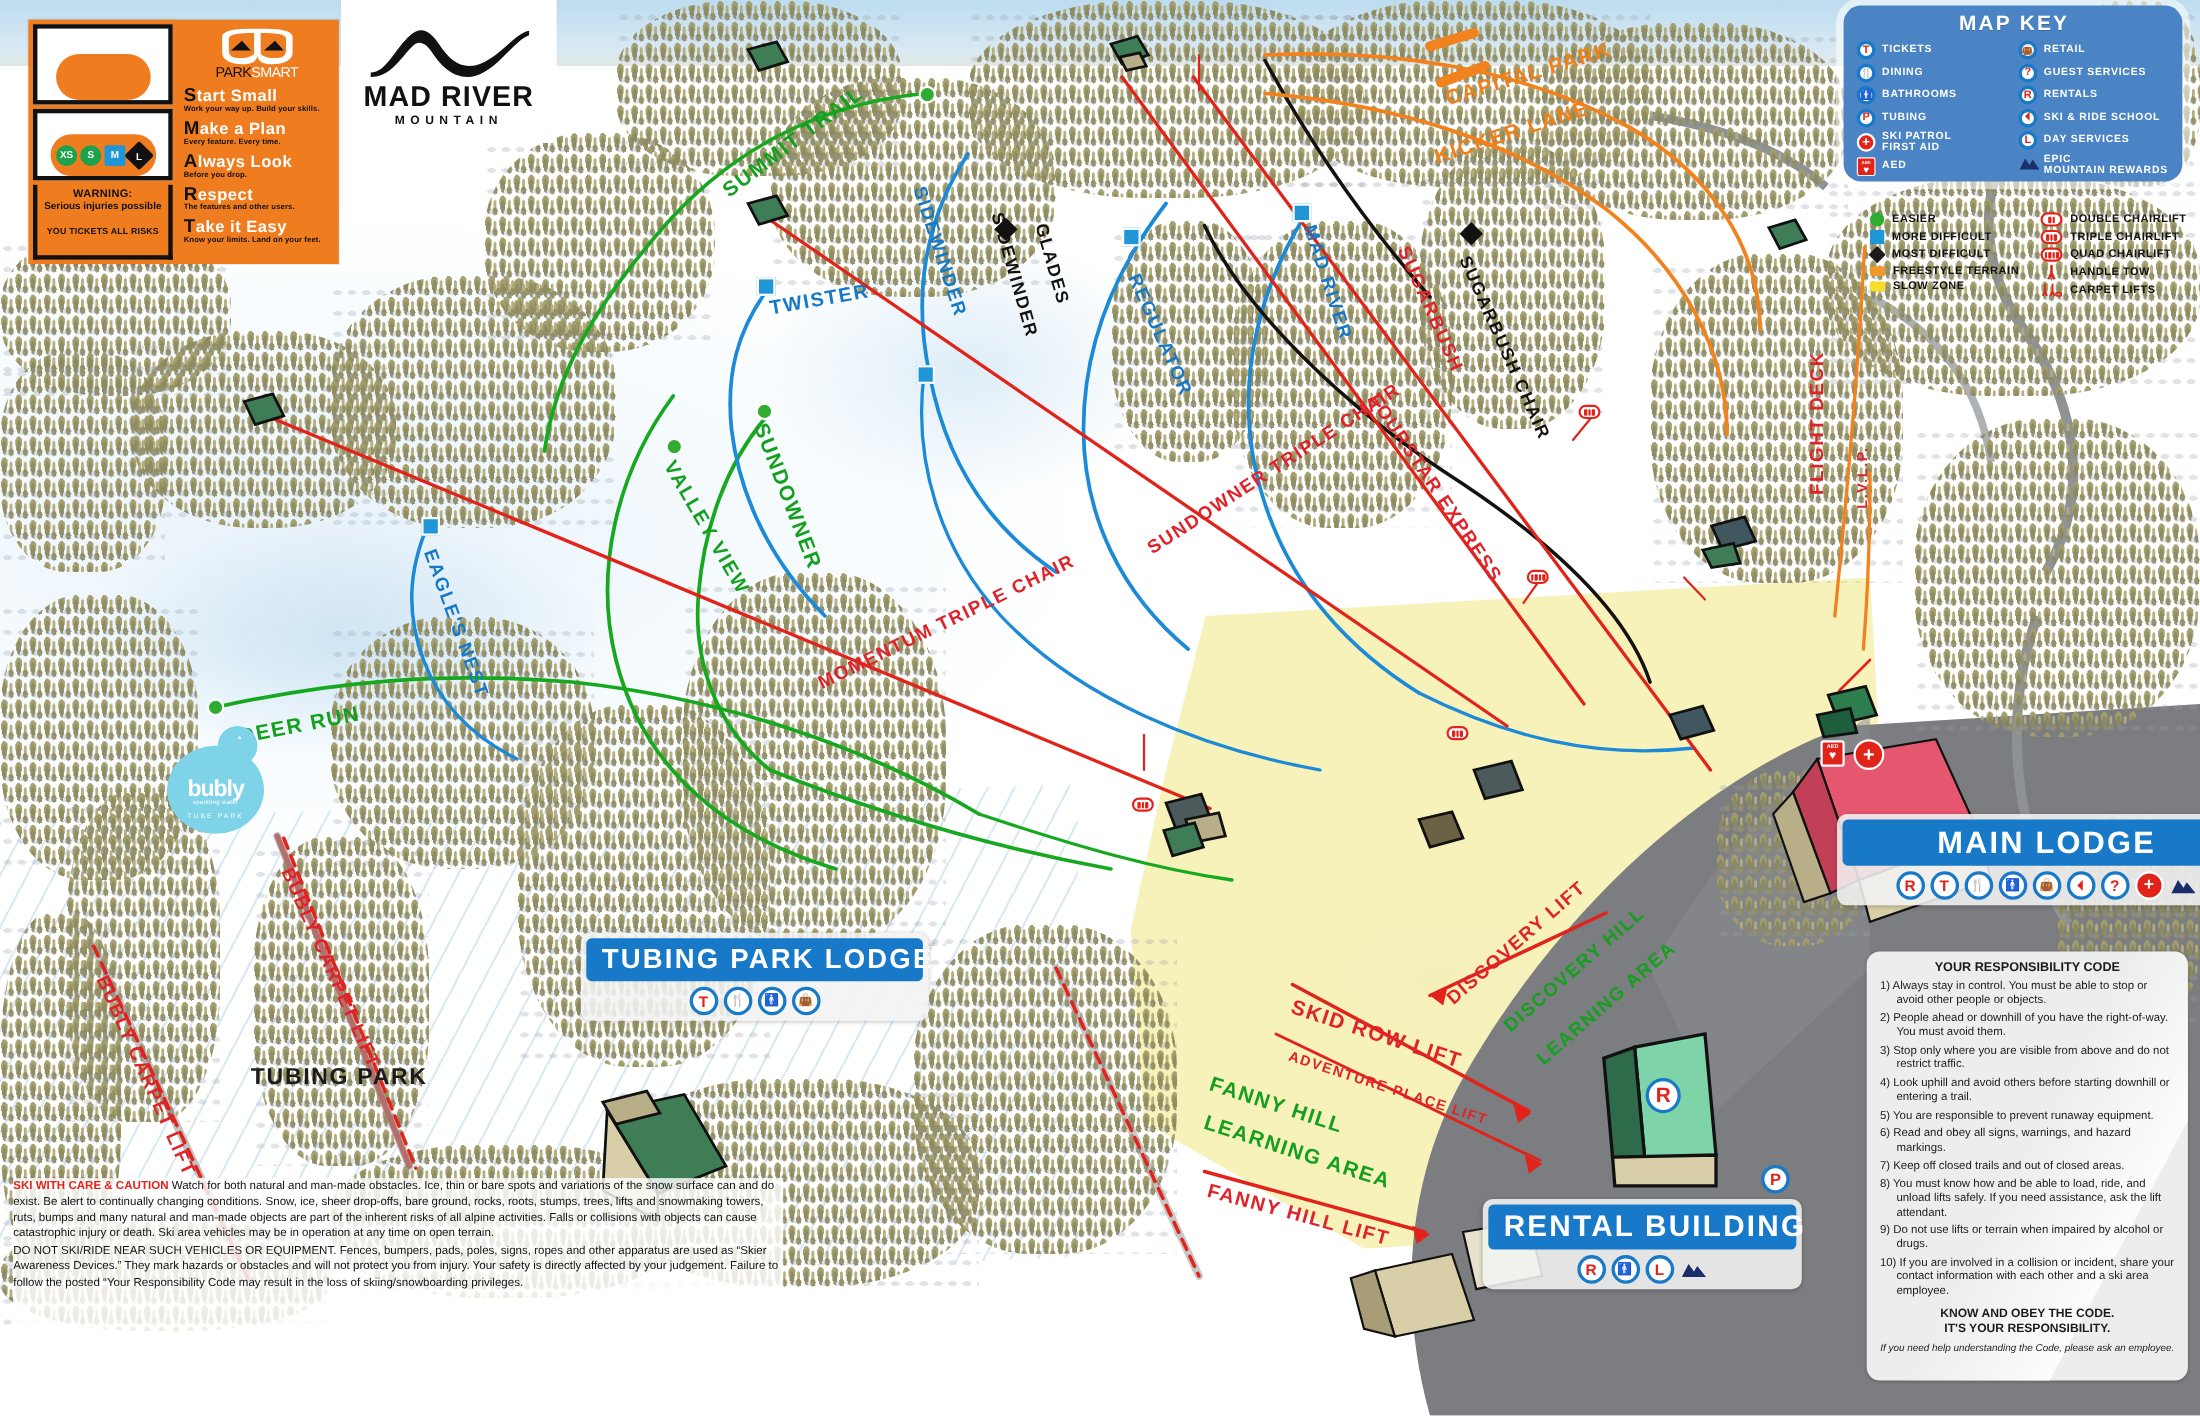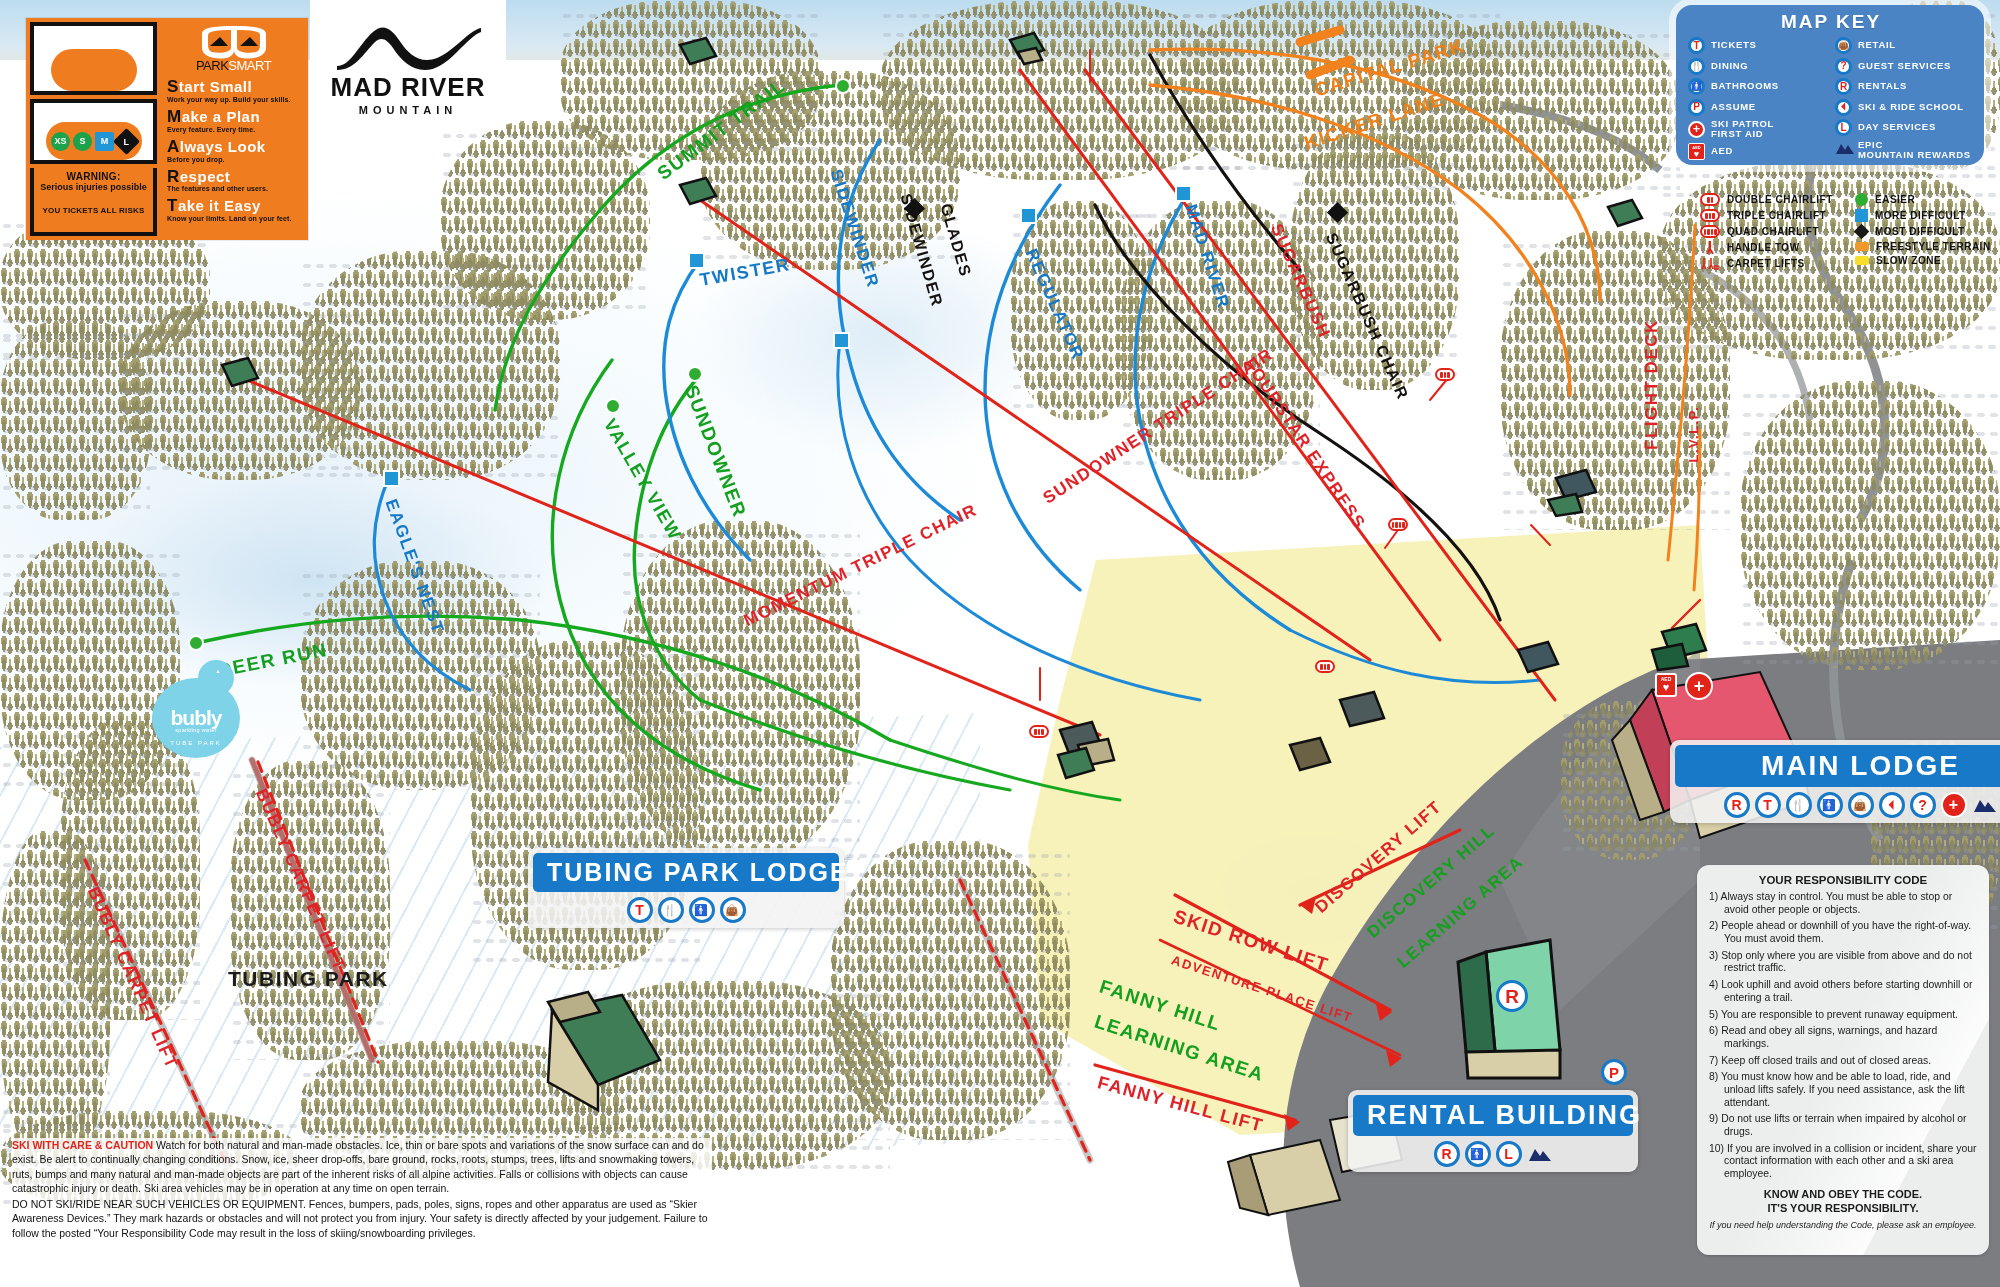--- a/index.html
+++ b/index.html
@@ -195,21 +195,21 @@
     transform:rotate(28deg);
   }
   #rescode h3 { text-align:center; font-size:11.5px; font-weight:bold; margin-bottom:5px; position:relative;}
   #rescode ol { list-style:none; position:relative; }
   #rescode li { font-size:10.4px; line-height:1.22; margin-bottom:4px; padding-left:15px; text-indent:-15px;}
   #rescode .know { text-align:center; font-size:11px; font-weight:bold; margin-top:7px; line-height:1.25; position:relative;}
   #rescode .ask { text-align:center; font-size:9px; font-style:italic; margin-top:5px; position:relative;}
 
   
   #caution {
-    position:absolute; left:12px; top:1138px; width:700px; height:140px; z-index:40;
+    position:absolute; left:12px; top:1071px; width:700px; height:140px; z-index:40;
     background:rgba(255,255,255,.82);
     font-size:10.5px; line-height:1.38; color:#111;
   }
   #caution .hd { color:#e2231a; font-weight:bold; }
   #caution p { margin-bottom:1px; }
 
   
   #bubly {
     position:absolute; left:152px; top:660px; width:90px; height:98px; z-index:30;
   }
@@ -568,21 +568,21 @@
         <div class="key-row">
           <div class="kicon badge blue-ring" style="font-size:9px;">🍴</div>
           <div class="kl">DINING</div>
         </div>
         <div class="key-row">
           <div class="kicon badge blue-ring" style="font-size:9px;">🚹</div>
           <div class="kl">BATHROOMS</div>
         </div>
         <div class="key-row">
           <div class="kicon badge blue-ring" style="font-size:10px;">P</div>
-          <div class="kl">ASSUME</div>
+          <div class="kl">TUBING</div>
         </div>
         <div class="key-row">
           <div class="kicon badge redfill" style="font-size:12px;">+</div>
           <div class="kl" style="white-space:pre-line">SKI PATROL
 FIRST AID</div>
         </div>
         <div class="key-row">
           <div class="kicon" style="background:#e2231a;border:1.5px solid #fff;border-radius:2px;color:#fff;font-size:4px;font-weight:bold;text-align:center;line-height:5px;padding-top:1px;">AED<div style="font-size:9px;line-height:9px;">♥</div></div>
           <div class="kl">AED</div>
         </div>
@@ -617,20 +617,42 @@
           <div class="kl" style="white-space:pre-line">EPIC
 MOUNTAIN REWARDS</div>
         </div>
       </div>
     </div>
   </div>
 
   <div id="legend">
     <div class="lcol">
       <div class="lrow">
+        <div class="dot" style="position:relative;width:13px;height:13px;background:#2fad32;"></div>
+        <div class="ltxt">EASIER</div>
+      </div>
+      <div class="lrow">
+        <div style="width:13px;height:13px;background:#2196d6;"></div>
+        <div class="ltxt">MORE DIFFICULT</div>
+      </div>
+      <div class="lrow">
+        <div style="width:11px;height:11px;background:#1a1a1a;transform:rotate(45deg);margin:1px;"></div>
+        <div class="ltxt">MOST DIFFICULT</div>
+      </div>
+      <div class="lrow">
+        <div style="width:14px;height:9px;background:#f0992a;border-radius:2px;"></div>
+        <div class="ltxt">FREESTYLE TERRAIN</div>
+      </div>
+      <div class="lrow">
+        <div style="width:14px;height:9px;background:#f6de2a;border-radius:2px;"></div>
+        <div class="ltxt">SLOW ZONE</div>
+      </div>
+    </div>
+    <div class="lcol">
+      <div class="lrow">
         <div class="lift-glyph">
             <i></i>
             <i></i>
           </div>
         <div class="ltxt">DOUBLE CHAIRLIFT</div>
       </div>
       <div class="lrow">
         <div class="lift-glyph">
             <i></i>
             <i></i>
@@ -657,42 +679,20 @@
       </div>
       <div class="lrow">
         <div style="width:20px;height:13px;display:flex;align-items:flex-end;gap:1px;">
           <svg viewBox="0 0 20 13" width="20" height="13">
             <path d="M4,1 L4,8 M4,8 L2,12 M4,8 L6,12" stroke="#e2231a" stroke-width="1.6" fill="none"></path>
             <path d="M11,1 L11,8 M11,8 L9,12 M11,8 L13,12" stroke="#e2231a" stroke-width="1.6" fill="none"></path>
             <rect x="14" y="9" width="5" height="3" rx="1" fill="none" stroke="#e2231a" stroke-width="1.4"></rect>
           </svg>
         </div>
         <div class="ltxt">CARPET LIFTS</div>
-      </div>
-    </div>
-    <div class="lcol">
-      <div class="lrow">
-        <div class="dot" style="position:relative;width:13px;height:13px;background:#2fad32;"></div>
-        <div class="ltxt">EASIER</div>
-      </div>
-      <div class="lrow">
-        <div style="width:13px;height:13px;background:#2196d6;"></div>
-        <div class="ltxt">MORE DIFFICULT</div>
-      </div>
-      <div class="lrow">
-        <div style="width:11px;height:11px;background:#1a1a1a;transform:rotate(45deg);margin:1px;"></div>
-        <div class="ltxt">MOST DIFFICULT</div>
-      </div>
-      <div class="lrow">
-        <div style="width:14px;height:9px;background:#f0992a;border-radius:2px;"></div>
-        <div class="ltxt">FREESTYLE TERRAIN</div>
-      </div>
-      <div class="lrow">
-        <div style="width:14px;height:9px;background:#f6de2a;border-radius:2px;"></div>
-        <div class="ltxt">SLOW ZONE</div>
       </div>
     </div>
   </div>
 
   <div class="sign" style="left:1670px;top:740px;width:381px;">
     <div class="bar" style="font-size:28px;">MAIN LODGE</div>
     <div class="icons">
       <div class="badge blue-ring">R</div>
       <div class="badge blue-ring">T</div>
       <div class="badge blue-ring" style="font-size:11px;">🍴</div>

